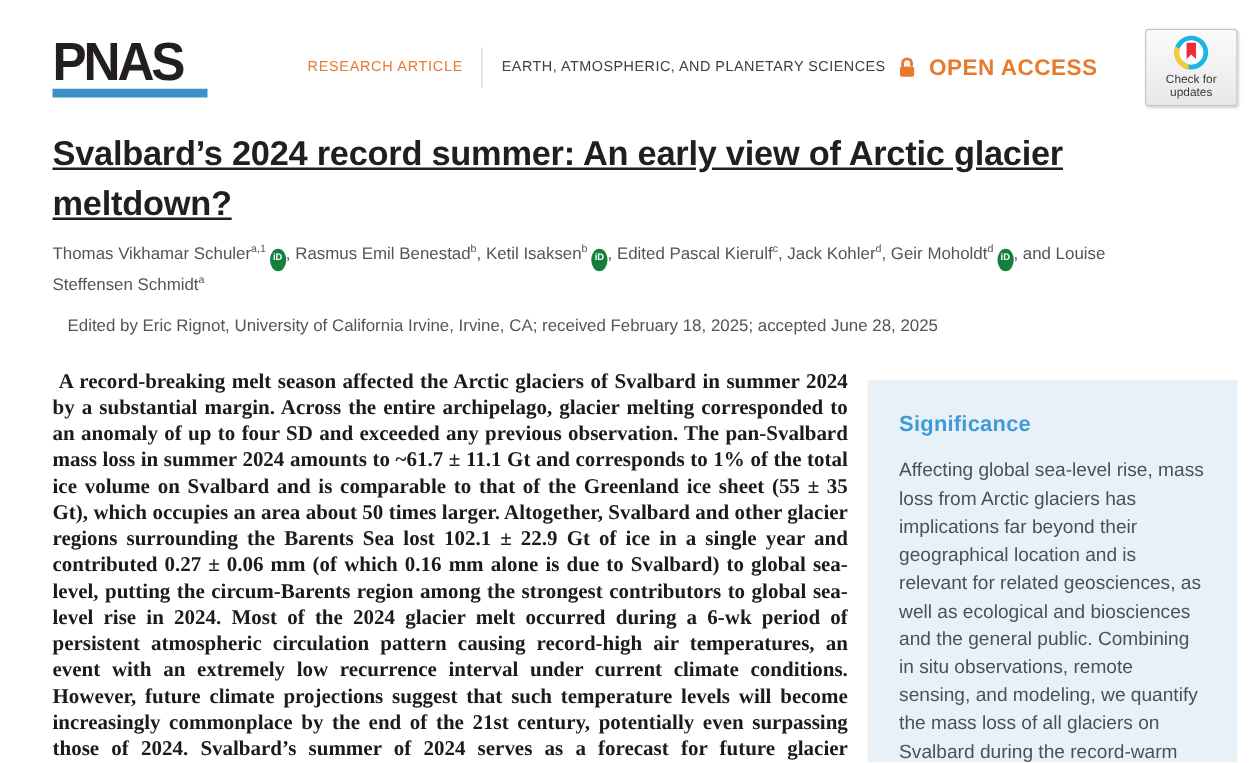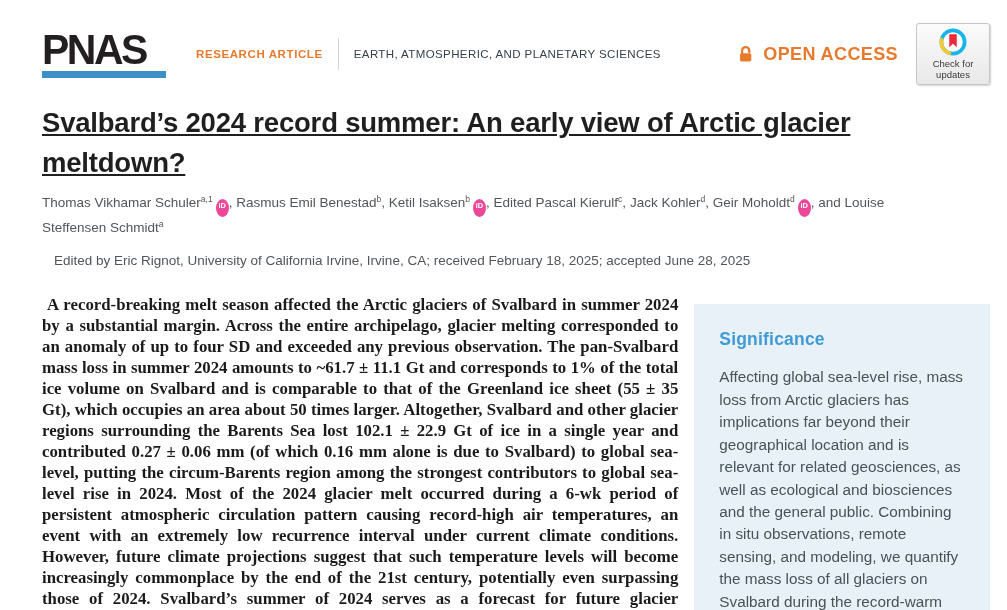--- a/index.html
+++ b/index.html
@@ -11,50 +11,50 @@
   }
   
   .hdr { display:flex; align-items:center; height:64px; }
   .logo-wrap { width:126px; cursor:pointer; }
   .logo-text {
     font-size:41px; font-weight:800; letter-spacing:-2.5px; color:#231f20;
     line-height:0.95; transform:scaleY(1.05);
   }
   .logo-bar { height:7px; background:#3d8fc7; margin-top:3px; width:124px; }
   .article-type {
-    margin-left:28px; color:#e87a2e; font-weight:700; font-size:11.5px;
+    margin-left:78px; color:#e87a2e; font-weight:400; font-size:11.5px;
     letter-spacing:0.6px; white-space:nowrap;
   }
   .hdr-divider { width:1px; height:32px; background:#d5d5d5; margin:0 15px; }
   .section-name { color:#36424a; font-size:11.5px; letter-spacing:0.4px; white-space:nowrap; }
   .open-access {
     margin-left:auto; display:flex; align-items:center; gap:7px;
     color:#e87a2e; font-weight:700; font-size:18px; letter-spacing:0.4px;
     white-space:nowrap; cursor:pointer;
   }
   .check-badge {
-    margin-left:18px; width:74px; height:62px; flex:0 0 auto;
+    margin-left:38px; width:74px; height:62px; flex:0 0 auto;
     background:linear-gradient(#fbfbfb,#e8e8e8); border:1px solid #c6c6c6;
     border-radius:3px; box-shadow:1px 1px 2px rgba(0,0,0,0.18);
     display:flex; flex-direction:column; align-items:center; justify-content:center;
     gap:2px; cursor:pointer;
   }
   .check-text { font-size:9.5px; color:#3a3a3a; text-align:center; line-height:1.15; width:52px; }
   
   h1.title {
     margin:17px 0 9px; max-width:932px;
     font-size:27.5px; font-weight:700; color:#1f1f1f; line-height:1.45;
     letter-spacing:-0.2px;
     text-decoration:underline;
   }
   .byline { margin:0 0 15px; max-width:848px; font-size:13.5px; color:#51565a; line-height:1.58; }
   .byline sup { font-size:8.5px; color:#51565a; }
   .orcid {
     display:inline-block; width:13px; height:18px; margin-left:3px;
-    background:#ec4899; color:#fff; border-radius:50%;
+    background:#15803d; color:#fff; border-radius:50%;
     font-size:7.5px; font-weight:700; text-align:center; line-height:13px;
     vertical-align:-1px; cursor:pointer;
   }
   .edited { margin:0 12px 27px; font-size:13.5px; color:#51565a; }
   
   .main { display:flex; align-items:flex-start; }
   .abstract {
     width:637px; margin:0;
     font-family:"Liberation Serif", serif; font-weight:700;
     font-size:16.8px; line-height:1.25; color:#1b1b1b;

